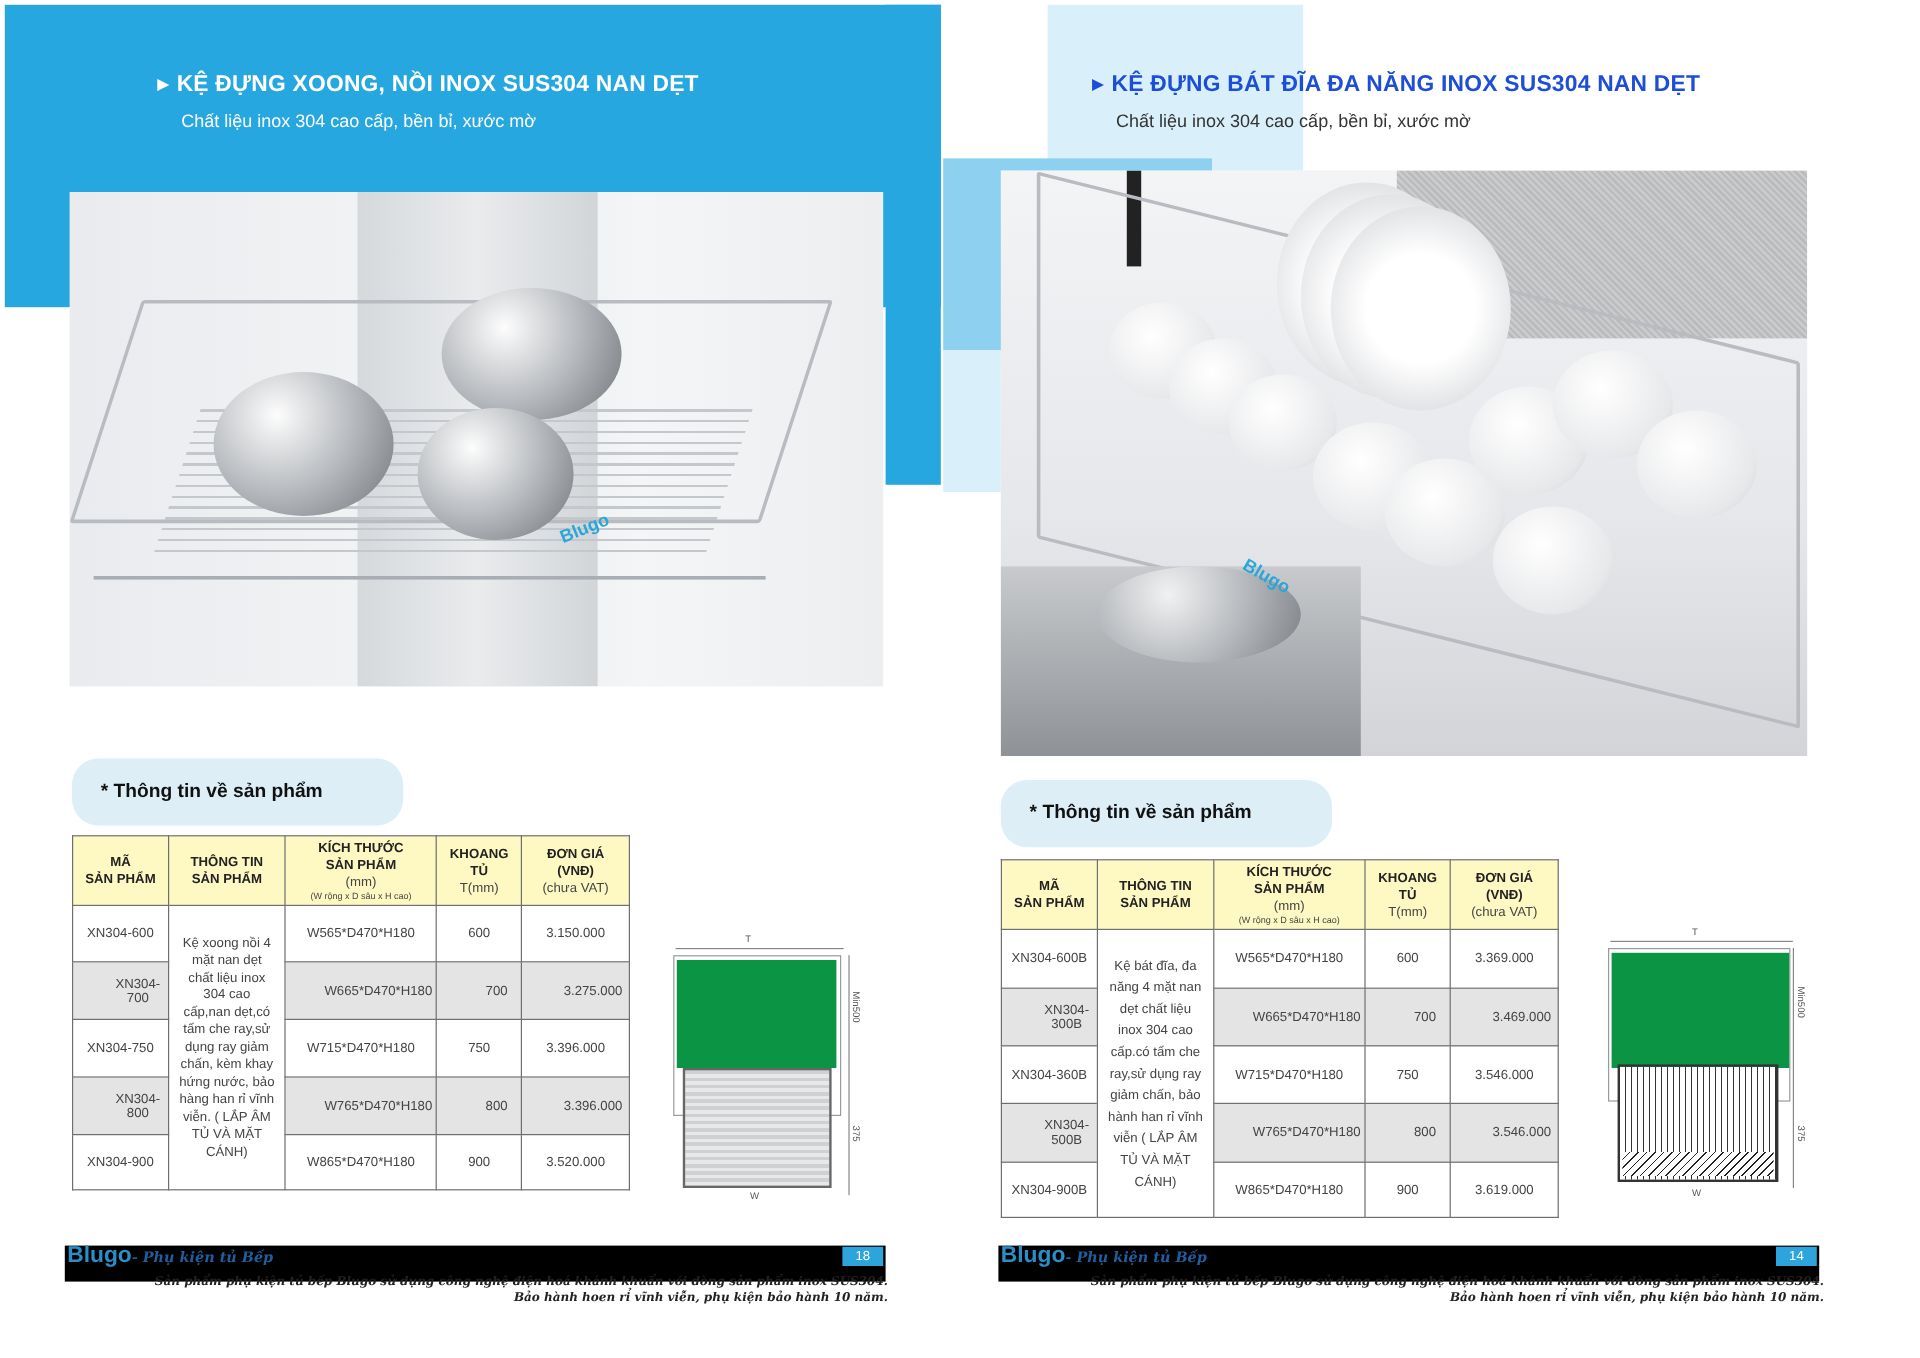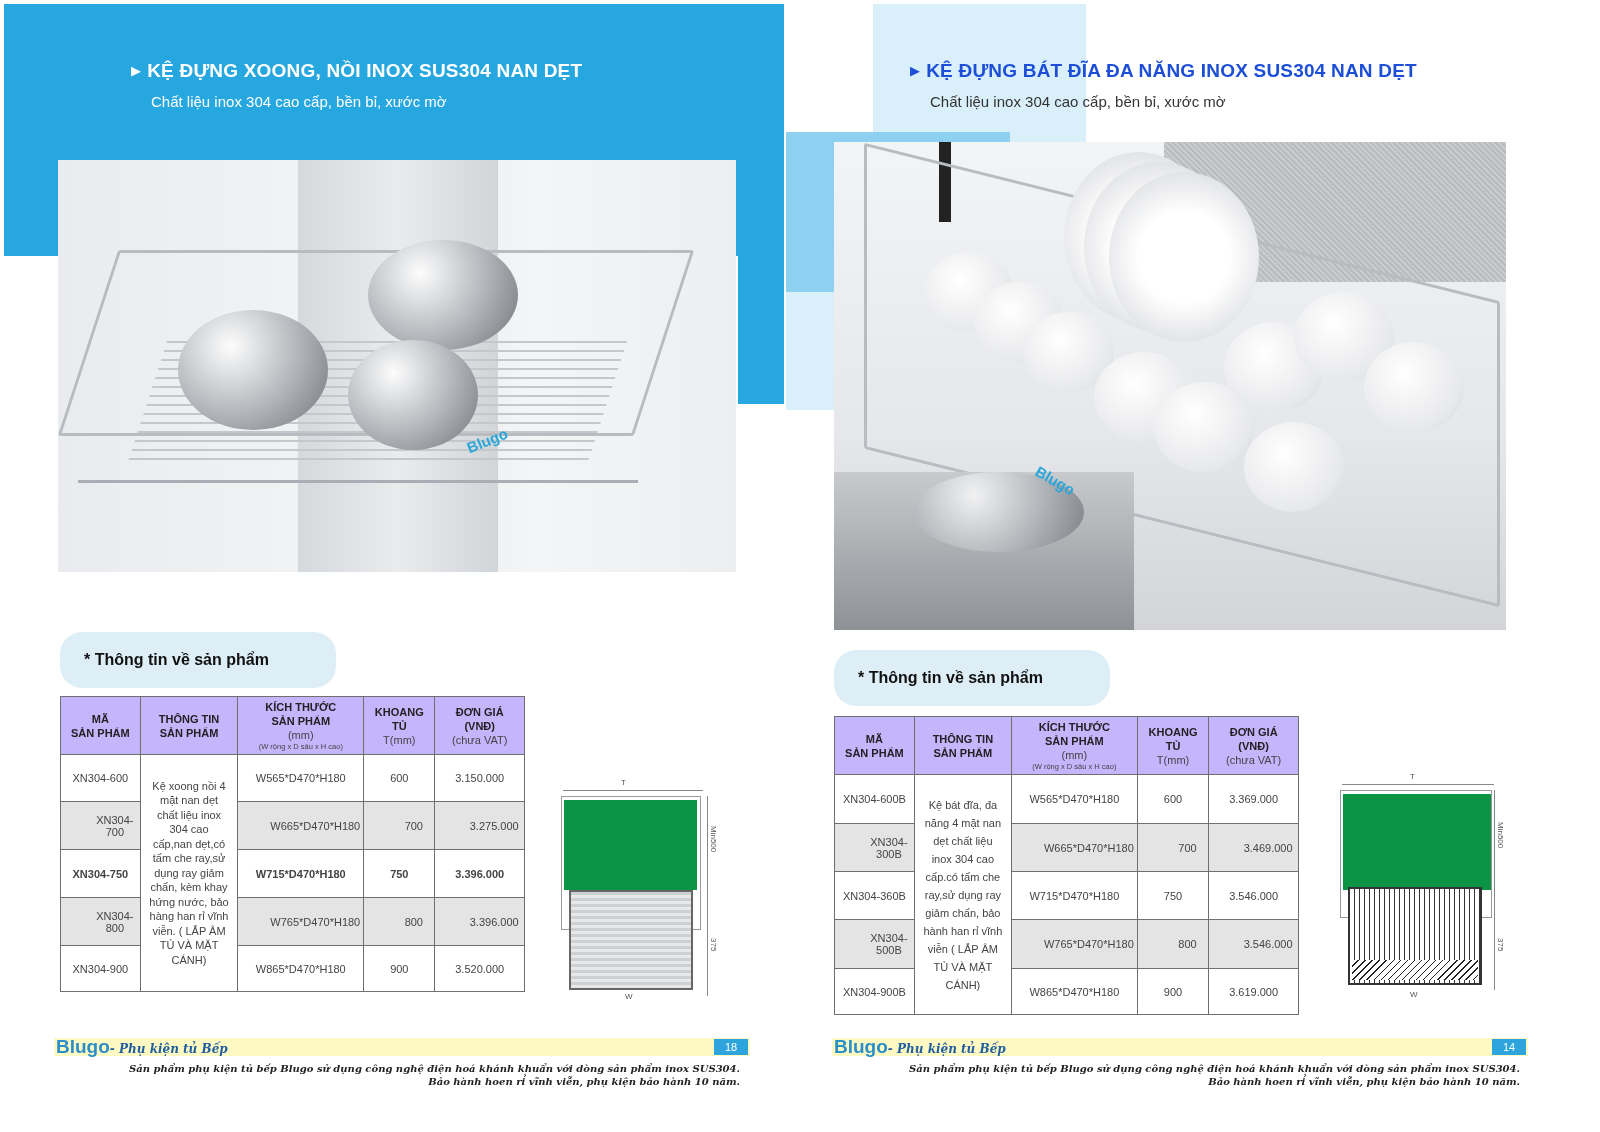--- a/index.html
+++ b/index.html
@@ -39,42 +39,42 @@
   .watermark { color:#2aa6d9; font-weight:bold; font-size:15px; transform:rotate(-22deg); }
 
   
   .pill { background:#ddeef7; border-radius:22px; height:56px; display:flex; align-items:center;
           font-weight:bold; font-size:16px; color:#111; padding-left:24px; box-sizing:border-box; }
   .pill-left { left:60px; top:632px; width:276px; }
   .pill-right { left:834px; top:650px; width:276px; }
 
   
   table.spec { position:absolute; border-collapse:collapse; font-size:11px; color:#444; }
-  table.spec th { background:#c4b5fd; font-weight:bold; color:#222; border:1px solid #6f6f6f;
+  table.spec th { background:#fef9c3; font-weight:bold; color:#222; border:1px solid #6f6f6f;
                   text-align:center; vertical-align:middle; padding:0 3px; line-height:14px; }
   table.spec th .sub { display:block; font-weight:normal; color:#444; font-size:11px; }
   table.spec th .tiny { display:block; font-weight:normal; color:#444; font-size:7.5px; line-height:10px; }
   table.spec td { border:1px solid #6f6f6f; text-align:center; vertical-align:middle; padding:0 3px; }
   table.spec tr.alt td.c { background:#e4e4e4;padding-left:32px; }
   table.spec td.desc { background:#ffffff; line-height:14.5px; font-size:11px; }
   .spec-left { left:60px; top:696px; width:465px; }
   .spec-right { left:834px; top:716px; width:465px; }
 
   
   .diag { }
   .diag .frame { position:absolute; border:1px solid #9a9a9a; }
   .diag .green { position:absolute; background:#0a9444; }
   .diag .grey-rails { position:absolute; background:repeating-linear-gradient(180deg,#cfd0d2 0 3px,#e7e8ea 3px 6px); border:2px solid #666; box-sizing:border-box; }
   .diag .dimtxt { position:absolute; font-size:8px; color:#555; }
   .diag .vt { writing-mode:vertical-rl; }
   .diag .dish-rack { position:absolute; border:2px solid #333; box-sizing:border-box;
       background:repeating-linear-gradient(90deg,#fff 0 4px,#333 4px 5px); }
 
   
-  .footer-bar { height:18px; background:#fef9c3;padding-left:12px; }
+  .footer-bar { height:30px; background:#000000; }
   .footer-left { left:54px; top:1038px; width:684px; }
   .footer-right { left:832px; top:1038px; width:684px; }
   .brand { position:absolute; top:-2px; left:2px; font-weight:bold; font-size:19px; color:#2a8ec8; white-space:nowrap; }
   .brand .tag { font-family:"DejaVu Serif", serif; font-style:italic; font-weight:bold; font-size:12px; color:#1f5fa0; }
   .pageno { position:absolute; right:2px; top:1px; width:34px; height:16px; background:#2ea4dc; color:#fff;
             font-size:11px; text-align:center; line-height:16px; }
   .footnote { font-family:"DejaVu Serif", serif; font-style:italic; font-weight:bold; font-size:10px;
               color:#222; text-align:right; line-height:13px; }
   .footnote-left { left:100px; top:1062px; width:640px; }
   .footnote-right { left:880px; top:1062px; width:640px; }
@@ -137,21 +137,21 @@
       <td class="c">W565*D470*H180</td>
       <td class="c">600</td>
       <td class="c">3.150.000</td>
     </tr>
     <tr class="alt" style="height:48px;">
       <td class="c">XN304-700</td>
       <td class="c">W665*D470*H180</td>
       <td class="c">700</td>
       <td class="c">3.275.000</td>
     </tr>
-    <tr style="height:48px;font-weight:bold;">
+    <tr style="height:48px;">
       <td class="c">XN304-750</td>
       <td class="c">W715*D470*H180</td>
       <td class="c">750</td>
       <td class="c">3.396.000</td>
     </tr>
     <tr class="alt" style="height:48px;">
       <td class="c">XN304-800</td>
       <td class="c">W765*D470*H180</td>
       <td class="c">800</td>
       <td class="c">3.396.000</td>

